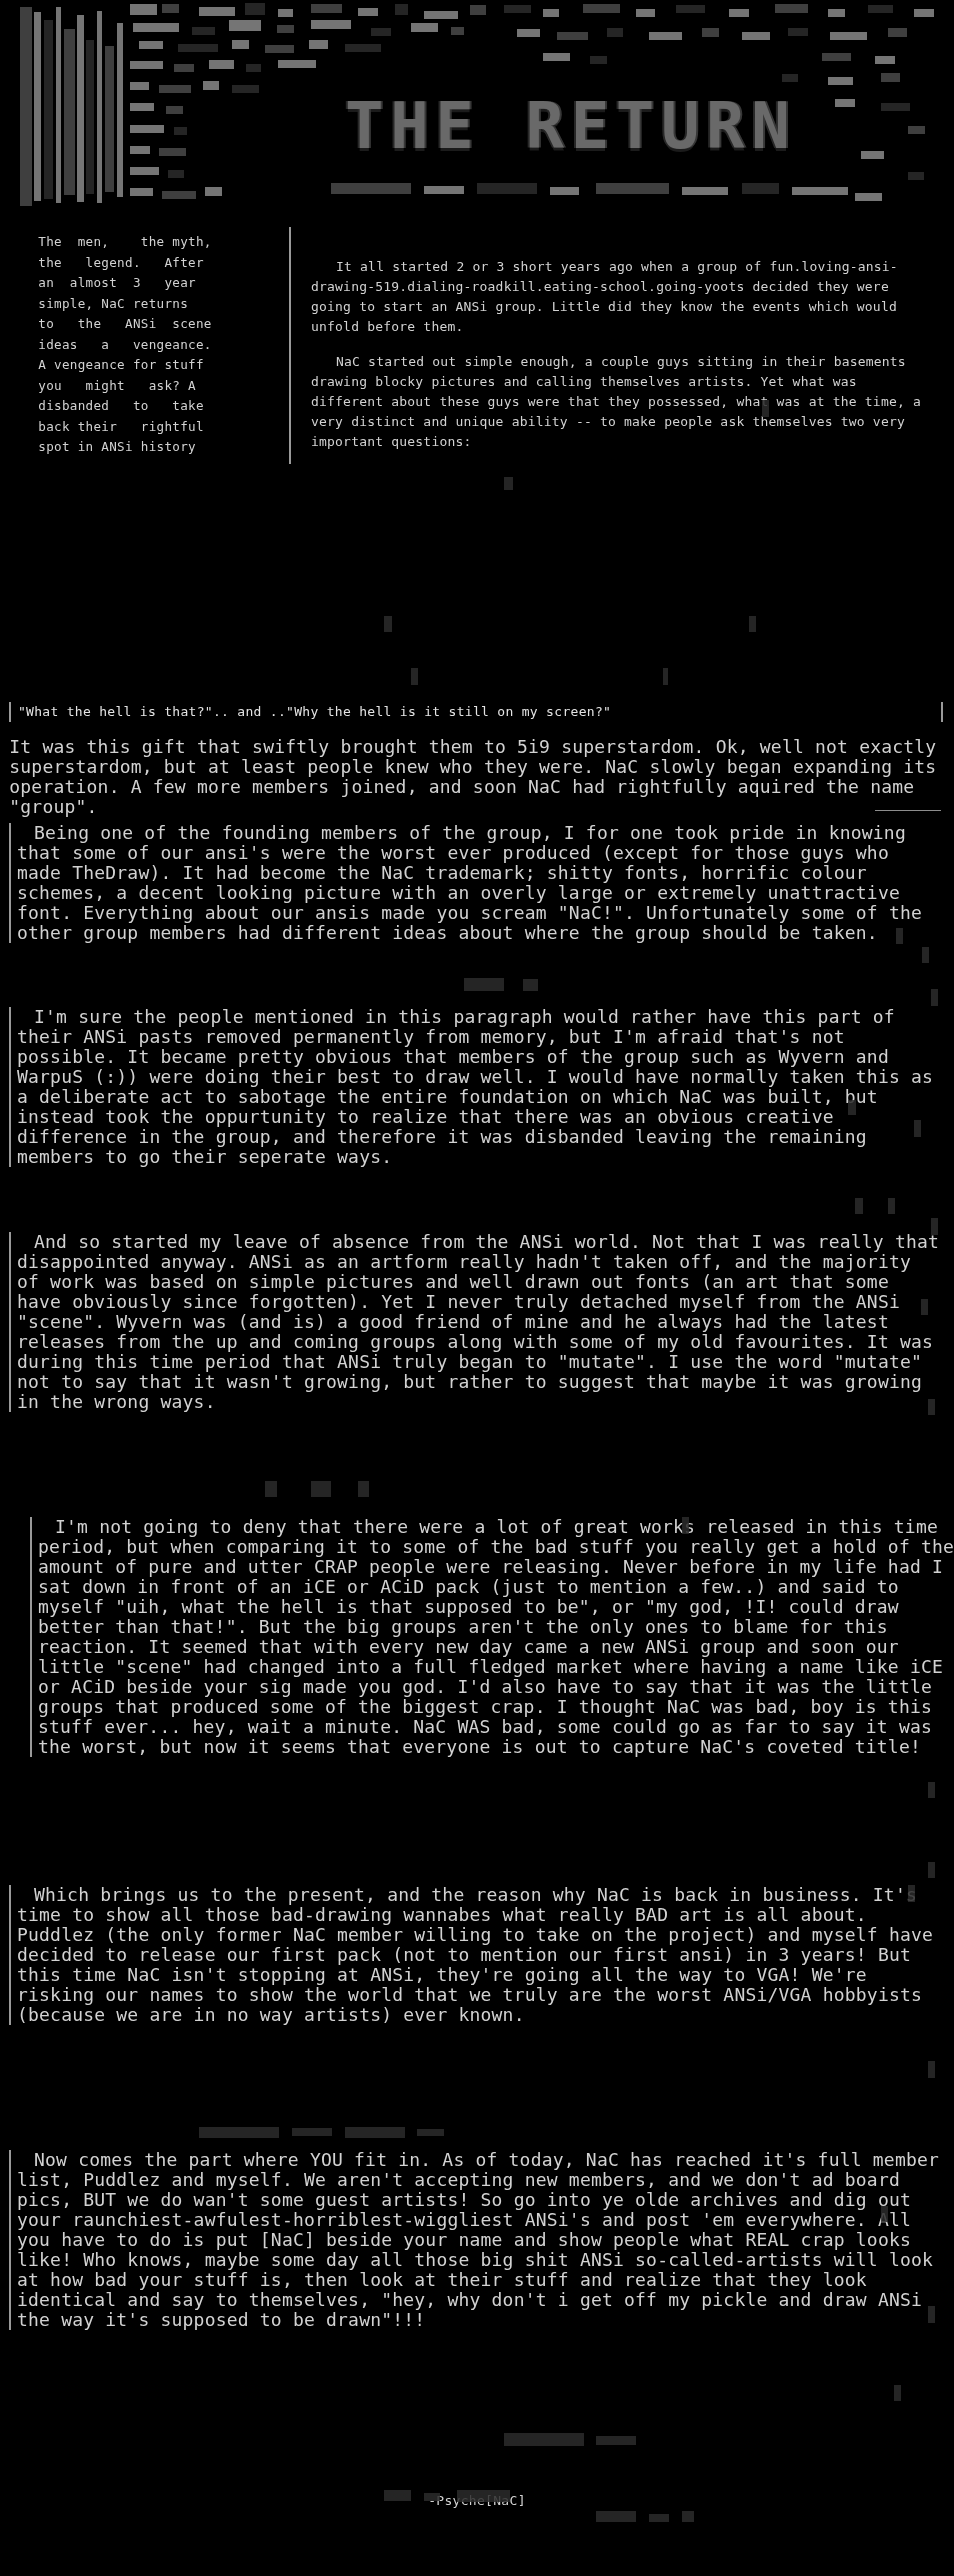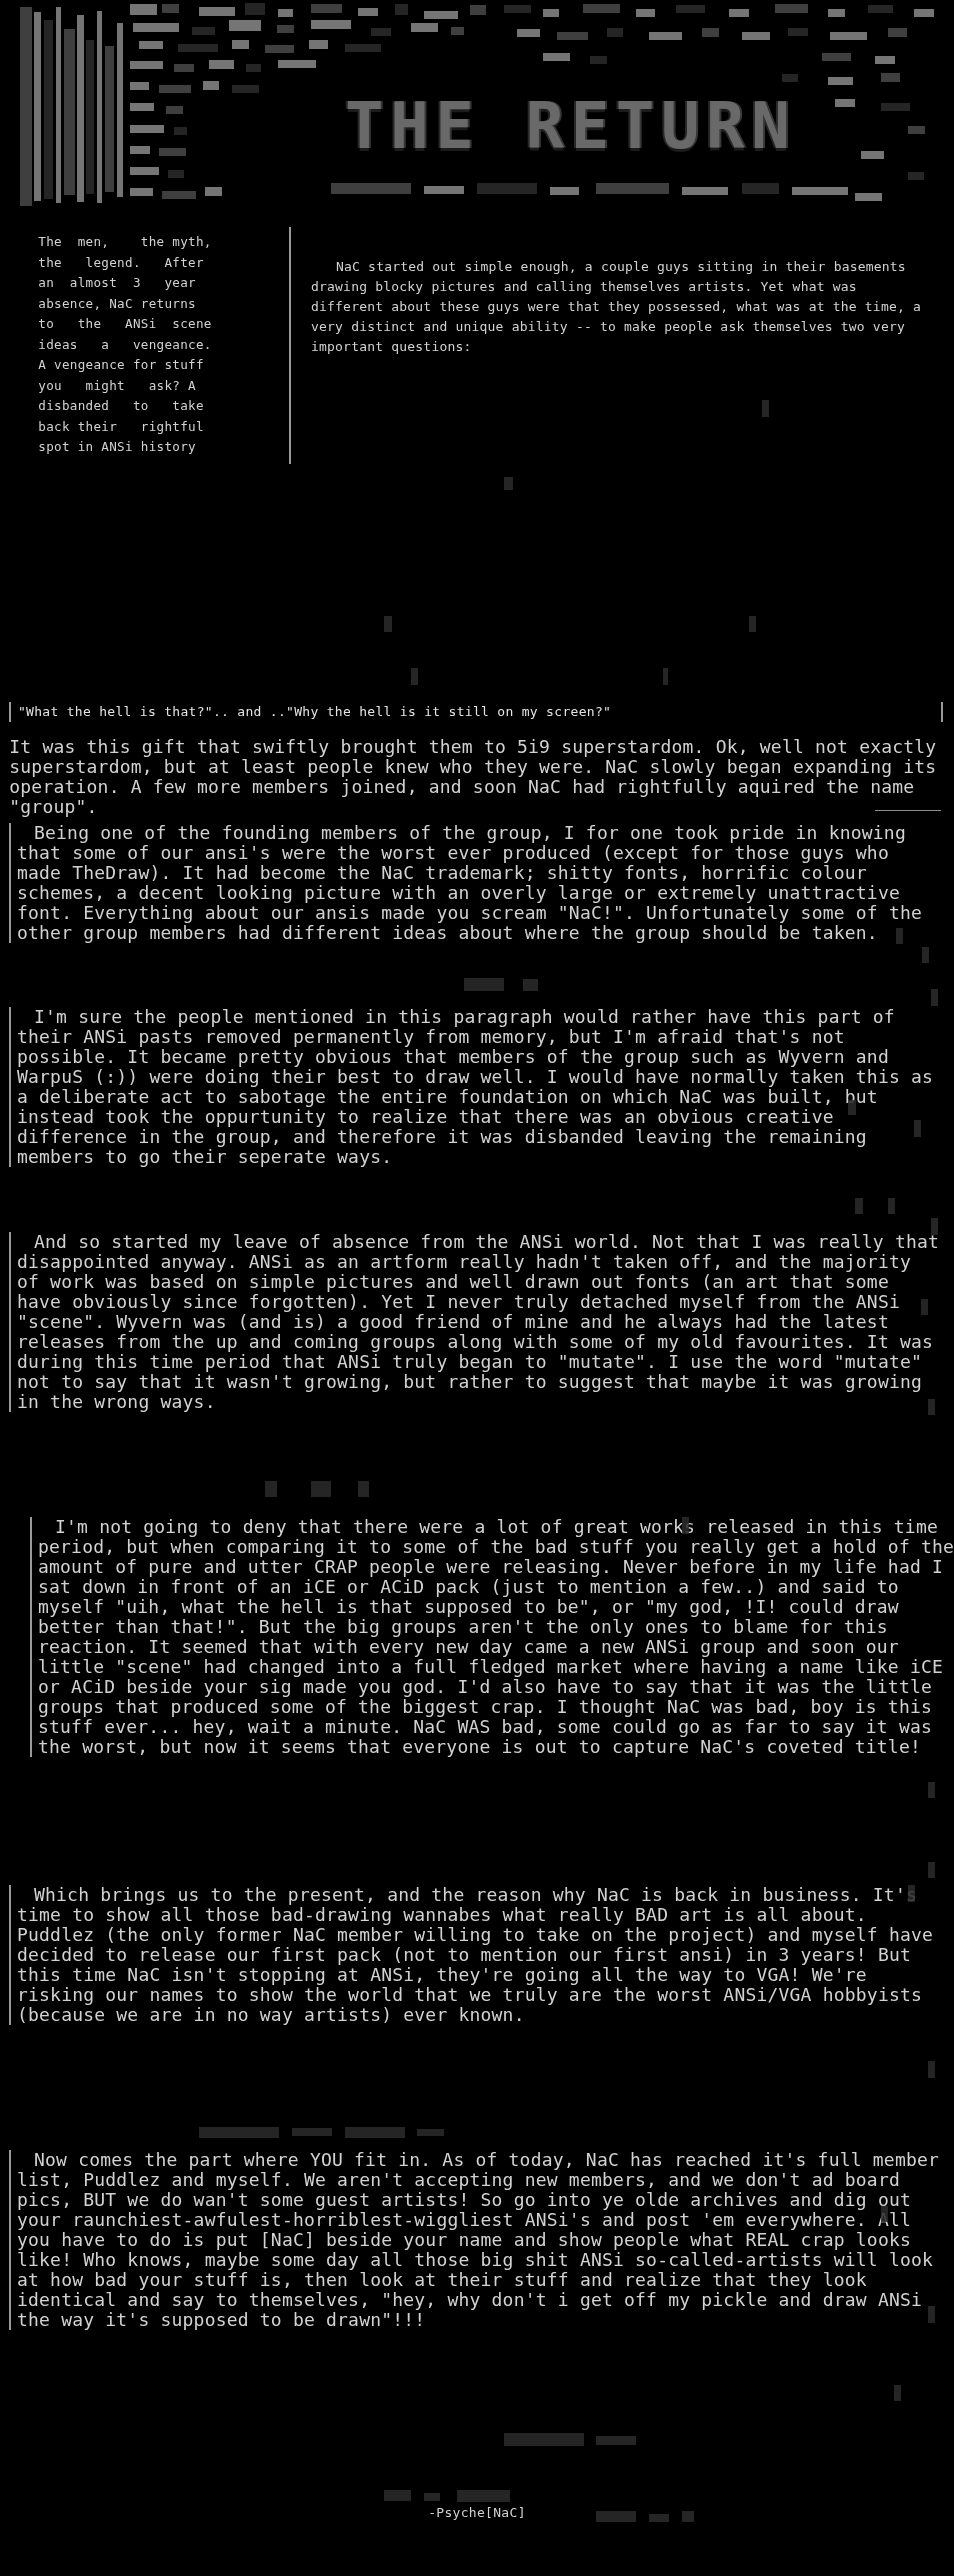--- a/index.html
+++ b/index.html
@@ -108,21 +108,21 @@
     height:0;border:0;border-top:1.3px solid #8d8d8d;margin:0;
   }
 
   
   #footer{
     position:absolute;left:0;top:2491px;width:954px;
     text-align:center;
     font-size:13px;line-height:20px;color:#d2d2d2;
   }
   #footer .fl{display:block;}
-  #sig{letter-spacing:0.3px;margin-top:12px;}
+  #sig{letter-spacing:0.3px;}
 </style>
 </head>
 <body>
 
 <div class="page">
 
   <div id="header-art">
 
     <div class="noise dk" style="left:20px;top:6.6px;width:12px;height:199px;"></div>
     <div class="noise" style="left:34px;top:12px;width:6.6px;height:189px;"></div>
@@ -230,31 +230,32 @@
     <div class="noise dk" style="left:596px;top:183px;width:73px;height:10.6px;"></div>
     <div class="noise" style="left:682px;top:187px;width:46px;height:8px;"></div>
     <div class="noise dim" style="left:742px;top:183px;width:37px;height:10.6px;"></div>
     <div class="noise" style="left:792px;top:187px;width:56px;height:8px;"></div>
   </div>
 
   <div id="quote-panel">
     <div class="ln">The  men,    the myth,</div>
     <div class="ln">the   legend.   After</div>
     <div class="ln">an  almost  3   year</div>
-    <div class="ln">absence, NaC returns</div>
+    <div class="ln">simple, NaC returns</div>
     <div class="ln">to   the   ANSi  scene</div>
     <div class="ln">ideas   a   vengeance.</div>
     <div class="ln">A vengeance for stuff</div>
     <div class="ln">you   might   ask? A</div>
     <div class="ln">disbanded   to   take</div>
     <div class="ln">back their   rightful</div>
     <div class="ln">spot in ANSi history</div>
   </div>
 
   <div id="intro-col">
+    <p>It all started 2 or 3 short years ago when a group of fun.loving-ansi-drawing-519.dialing-roadkill.eating-school.going-yoots decided they were going to start an ANSi group. Little did they know the events which would unfold before them.</p>
     <p>NaC started out simple enough, a couple guys sitting in their basements drawing blocky pictures and calling themselves artists. Yet what was different about these guys were that they possessed, what was at the time, a very distinct and unique ability -- to make people ask themselves two very important questions:</p>
   </div>
 
   <div class="noise dim" style="left:762px;top:400px;width:6.6px;height:17px;"></div>
   <div class="noise dim" style="left:504px;top:477px;width:9.3px;height:13.3px;"></div>
   <div class="noise dim" style="left:384px;top:616px;width:8px;height:16px;"></div>
   <div class="noise dim" style="left:749px;top:616px;width:6.6px;height:16px;"></div>
   <div class="noise dim" style="left:411px;top:668px;width:6.6px;height:17px;"></div>
   <div class="noise dim" style="left:663px;top:668px;width:5.3px;height:17px;"></div>
 

